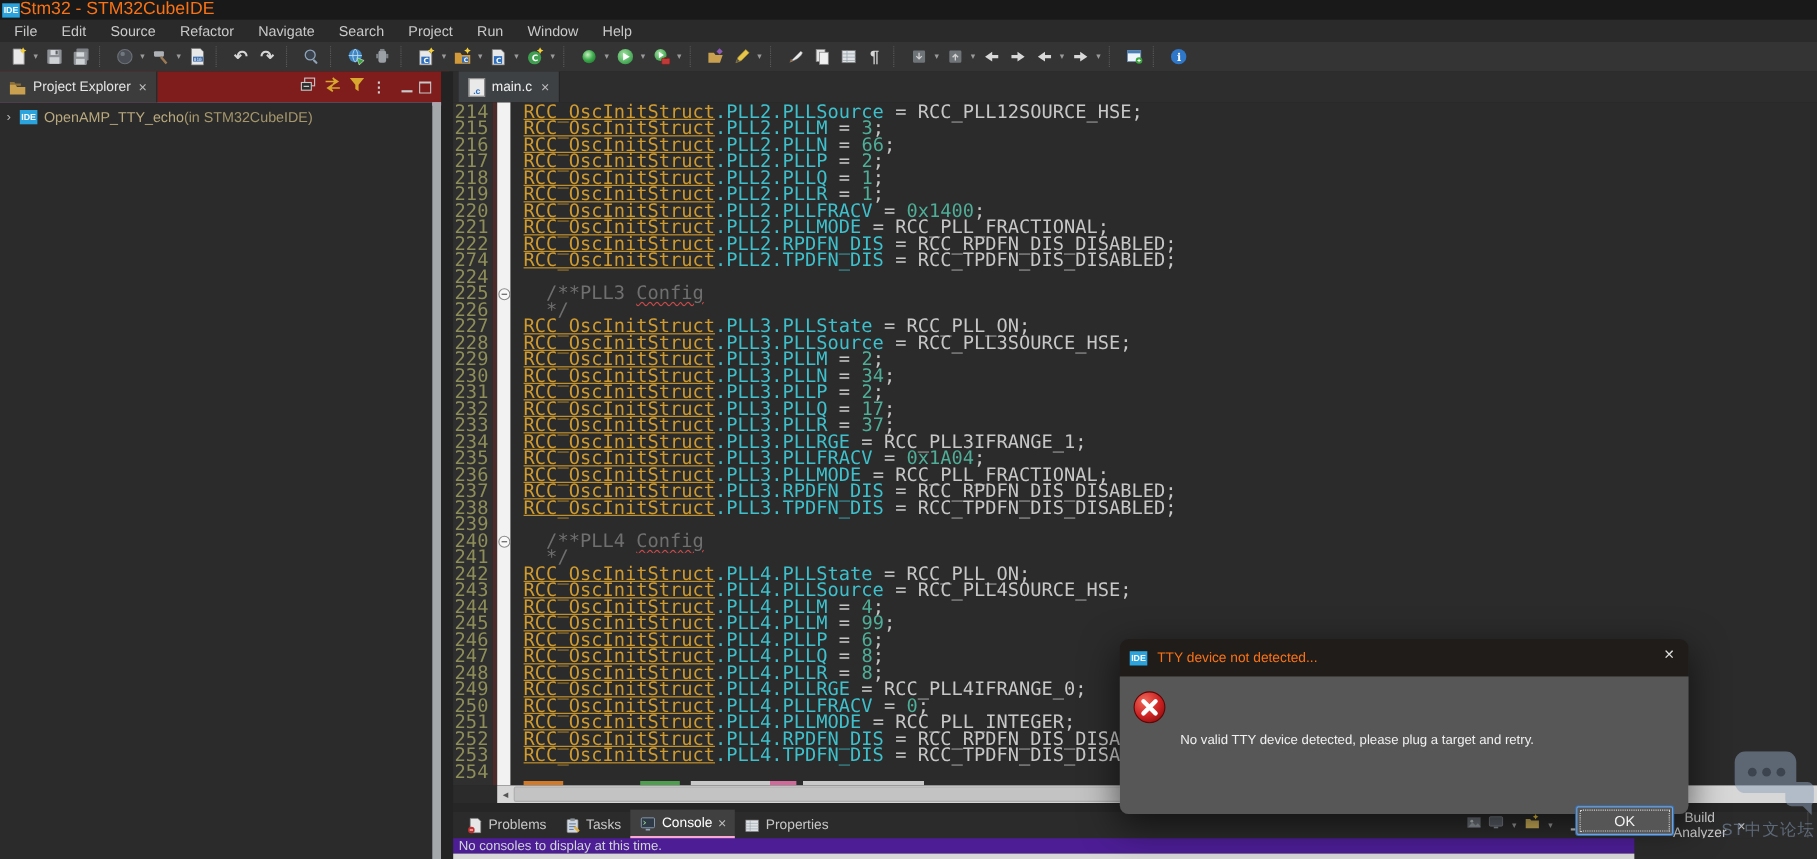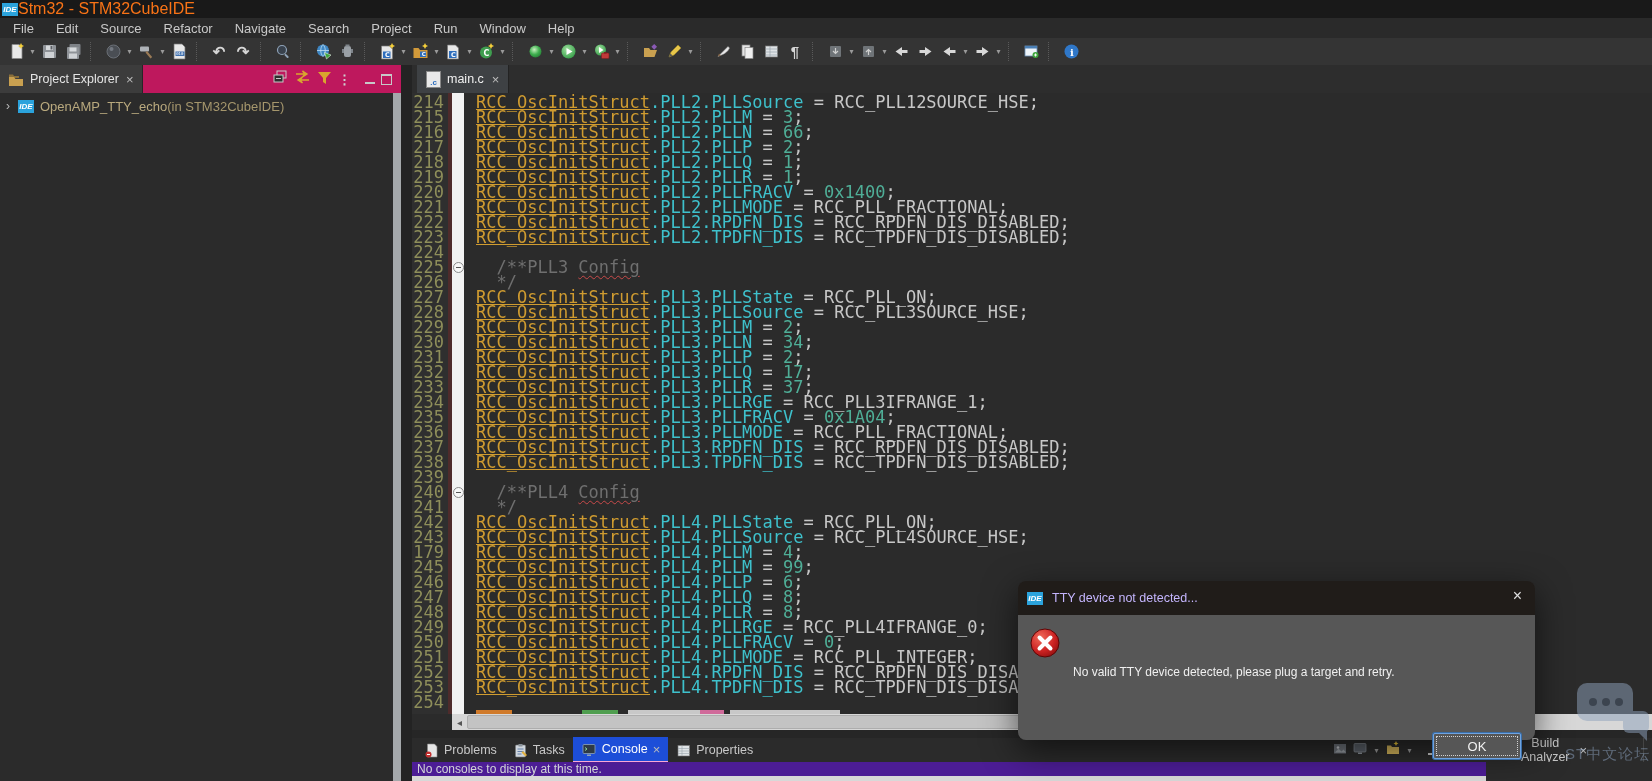--- a/index.html
+++ b/index.html
@@ -3,34 +3,34 @@
 <meta charset="utf-8">
 <style>
   html,body{margin:0;padding:0;background:#1a1a1a;}
   .stage{position:relative;width:1652px;height:781px;background:#2b2b2b;overflow:hidden;
          font-family:"Liberation Sans",sans-serif;color:#cccccc;}
   .abs{position:absolute;}
 
   
   .titlebar{left:0;top:0;width:1652px;height:18px;background:#191919;display:flex;align-items:center;}
   .ide-badge{display:inline-flex;align-items:center;justify-content:center;background:#2ba3dc;color:#fff;
-             font-weight:bold;font-style:italic;font-size:8px;width:16px;height:13px;flex:0 0 auto;}
+             font-weight:bold;font-size:8px;width:16px;height:13px;flex:0 0 auto;}
   .titlebar .ide-badge{margin-left:2px;}
   .title-text{margin-left:0;font-size:16px;color:#f97316;}
   .menubar{left:0;top:18px;width:1652px;height:20px;background:#2a2a2a;display:flex;align-items:center;padding-left:2px;}
   .menu-item{font-size:13px;color:#c9c9c9;padding:0 11px;height:20px;display:flex;align-items:center;cursor:default;}
   .toolbar{left:0;top:38px;width:1652px;height:27px;background:#343434;border-bottom:1px solid #242424;
            display:flex;align-items:center;padding-left:4px;}
   .tb-i{width:24px;height:25px;display:inline-flex;align-items:center;justify-content:center;flex:0 0 auto;}
   .dd{font-size:8px;color:#9a9a9a;width:9px;display:inline-flex;justify-content:center;flex:0 0 auto;}
   .tsep{width:5px;height:19px;border-left:1px dotted #5a5a5a;margin:0 5px;flex:0 0 auto;}
   .glyph-i{font-size:15px;color:#d6d6d6;font-weight:bold;line-height:1;}
 
   
-  .explorer-header{left:0;top:65px;width:408px;height:28px;background:#be185d;border-bottom:3px solid #f0abfc;}
+  .explorer-header{left:0;top:65px;width:408px;height:28px;background:#7f1d1d;border-bottom:3px solid #f0abfc;}
   .view-tab{position:absolute;left:0;top:0;height:28px;background:#3c3c3c;display:flex;align-items:center;
             padding:0 8px;border-right:1px solid #262626;}
   .view-tab .tab-label{font-size:12.5px;color:#e4e4e4;margin:0 7px 0 6px;}
   .tab-close{font-size:13px;color:#bcbcbc;cursor:default;}
   .hdr-icons{position:absolute;right:16px;top:0;height:28px;display:flex;align-items:center;gap:6px;}
   .minbtn{width:10px;height:8px;border-bottom:2px solid #c8c8c8;display:inline-block;}
   .maxbtn{width:9px;height:8px;border:1px solid #c8c8c8;border-top:2px solid #c8c8c8;display:inline-block;}
   .explorer-body{left:0;top:93px;width:393px;height:688px;background:#2b2b2b;}
   .exp-scrollbar{left:393px;top:93px;width:8px;height:688px;background:#a4a8ab;}
   .tree-item{display:flex;align-items:center;height:18px;margin:4px 0 0 6px;}
@@ -66,37 +66,37 @@
   .sliver b{position:absolute;top:0;height:4px;display:block;}
   .hscroll{left:452px;top:714px;width:1200px;height:16px;background:#d7d7d7;display:flex;align-items:center;}
   .hscroll .arrow{width:15px;text-align:center;color:#555;font-size:10px;}
   .hscroll .thumb{width:640px;height:12px;background:#c3c3c3;border:1px solid #adadad;border-radius:2px;}
   .editor-bottom-gap{left:412px;top:730px;width:1240px;height:8px;background:#262626;}
 
   
   .bottom-tabs{left:412px;top:738px;width:1240px;height:24px;background:#2b2b2b;display:flex;align-items:center;text-align:center;}
   .btab{display:flex;align-items:center;height:24px;padding:0 8px;gap:5px;}
   .btab .tab-label{font-size:12.5px;color:#c8c8c8;}
-  .btab.active{background:#1d4ed8;border-bottom:2px solid #f9a8d4;}
+  .btab.active{background:#404040;border-bottom:4px solid #f9a8d4;}
   .btab.active .tab-label{color:#ffffff;}
   .console-toolbar{position:absolute;left:920px;top:0;height:24px;display:flex;align-items:center;gap:4px;}
   .bp-vdiv{position:absolute;left:1074px;top:2px;width:1px;height:20px;background:#555;}
   .right-tabs{position:absolute;left:1080px;top:0;height:24px;display:flex;align-items:center;gap:48px;}
   .status-row{left:412px;top:762px;width:1074px;height:14px;background:#4c1d95;display:flex;align-items:center;}
   .status-text{font-size:12px;color:#d2d5d8;margin-left:5px;}
   .bottom-strip{left:412px;top:776px;width:1074px;height:5px;background:#d8d8d8;}
   .right-panel-body{left:1486px;top:762px;width:166px;height:19px;background:#2b2b2b;}
 
   
   .dialog{left:1018px;top:581px;width:517px;height:159px;border-radius:8px;z-index:50;
           box-shadow:0 10px 34px rgba(0,0,0,.6);}
   .dialog-title{position:absolute;left:0;top:0;width:517px;height:34px;background:#201c19;
                 border-radius:8px 8px 0 0;display:flex;align-items:center;}
   .dialog-title .ide-badge{margin-left:9px;}
-  .dialog-title-text{font-size:12.5px;color:#c4b5fd;margin-left:9px;}
+  .dialog-title-text{font-size:12.5px;color:#f97316;margin-left:9px;}
   .dialog-close{position:absolute;right:13px;top:6px;font-size:16px;color:#e0e0e0;cursor:default;}
   .dialog-body{position:absolute;left:0;top:34px;width:517px;height:125px;background:#575757;
                border-radius:0 0 8px 8px;}
   .dialog-msg{position:absolute;left:55px;top:50px;font-size:12px;color:#f0f0f0;}
   .ok-btn{position:absolute;left:415px;top:118px;width:86px;height:24px;background:#565656;
           border:1px solid #6fa3e0;box-shadow:0 0 0 1px #3a6ea8;border-radius:2px;cursor:default;}
   .ok-inner{position:absolute;inset:2px;border:1px dotted #d2d2d2;display:flex;align-items:center;
             justify-content:center;font-size:13px;color:#f2f2f2;}
 
   
@@ -449,21 +449,21 @@
           <span class="ln">221</span>
           <span class="lngap"></span>
           <span class="ct"><span class="v">RCC_OscInitStruct</span><span class="m">.PLL2.PLLMODE</span><span class="o"> = </span><span class="o">RCC_PLL_FRACTIONAL</span><span class="o">;</span></span>
         </div>
         <div class="cl">
           <span class="ln">222</span>
           <span class="lngap"></span>
           <span class="ct"><span class="v">RCC_OscInitStruct</span><span class="m">.PLL2.RPDFN_DIS</span><span class="o"> = </span><span class="o">RCC_RPDFN_DIS_DISABLED</span><span class="o">;</span></span>
         </div>
         <div class="cl">
-          <span class="ln">223</span>
+          <span class="ln">274</span>
           <span class="lngap"></span>
           <span class="ct"><span class="v">RCC_OscInitStruct</span><span class="m">.PLL2.TPDFN_DIS</span><span class="o"> = </span><span class="o">RCC_TPDFN_DIS_DISABLED</span><span class="o">;</span></span>
         </div>
         <div class="cl">
           <span class="ln">224</span>
           <span class="lngap"></span>
           <span class="ct"></span>
         </div>
         <div class="cl">
           <span class="ln">225</span>
@@ -554,21 +554,21 @@
           <span class="ln">242</span>
           <span class="lngap"></span>
           <span class="ct"><span class="v">RCC_OscInitStruct</span><span class="m">.PLL4.PLLState</span><span class="o"> = </span><span class="o">RCC_PLL_ON</span><span class="o">;</span></span>
         </div>
         <div class="cl">
           <span class="ln">243</span>
           <span class="lngap"></span>
           <span class="ct"><span class="v">RCC_OscInitStruct</span><span class="m">.PLL4.PLLSource</span><span class="o"> = </span><span class="o">RCC_PLL4SOURCE_HSE</span><span class="o">;</span></span>
         </div>
         <div class="cl">
-          <span class="ln">179</span>
+          <span class="ln">244</span>
           <span class="lngap"></span>
           <span class="ct"><span class="v">RCC_OscInitStruct</span><span class="m">.PLL4.PLLM</span><span class="o"> = </span><span class="n">4</span><span class="o">;</span></span>
         </div>
         <div class="cl">
           <span class="ln">245</span>
           <span class="lngap"></span>
           <span class="ct"><span class="v">RCC_OscInitStruct</span><span class="m">.PLL4.PLLM</span><span class="o"> = </span><span class="n">99</span><span class="o">;</span></span>
         </div>
         <div class="cl">
           <span class="ln">246</span>

